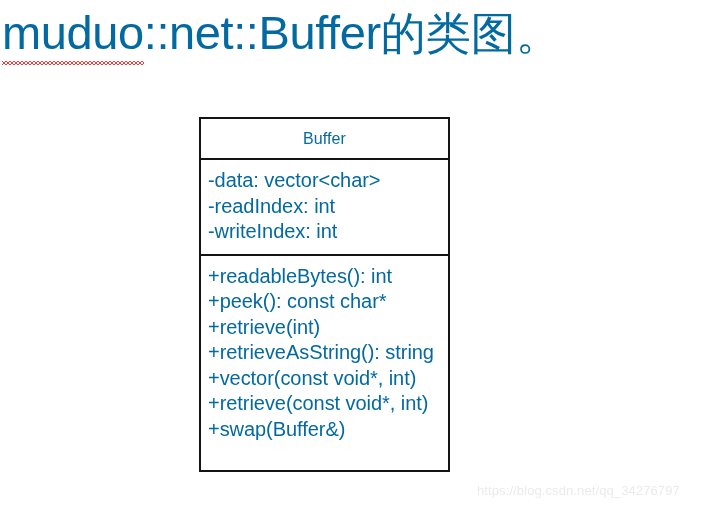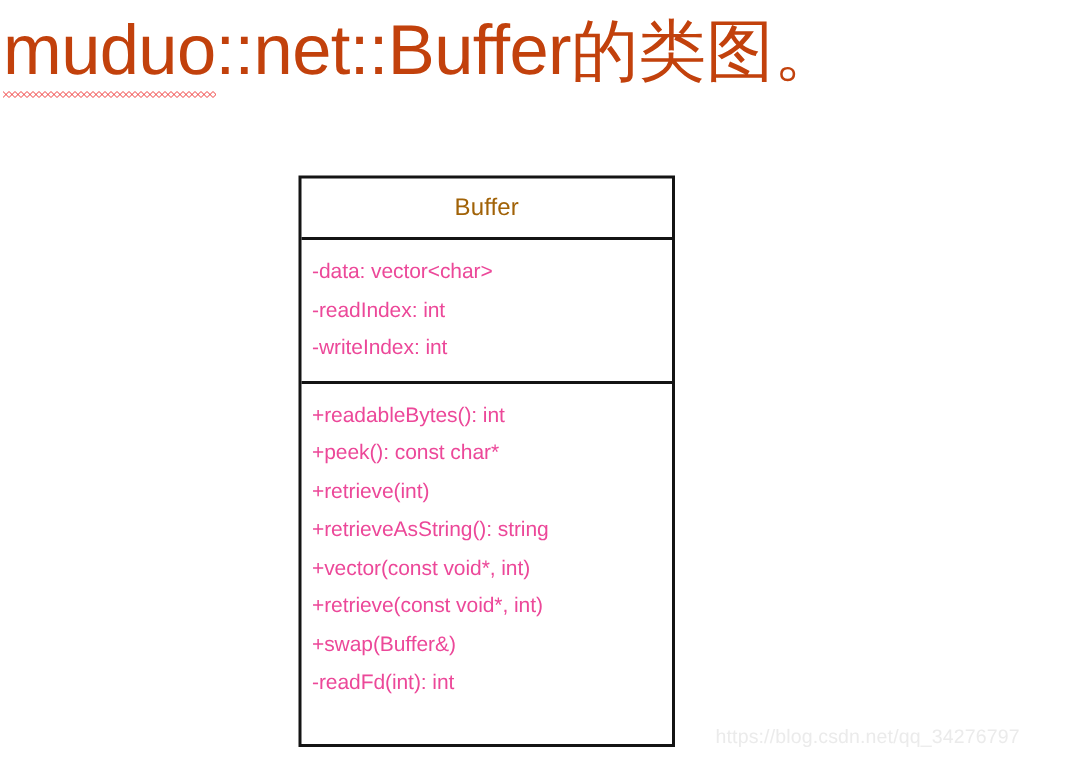--- a/index.html
+++ b/index.html
@@ -18,21 +18,21 @@
 
   
   #slide-title {
     position: absolute;
     left: 2px;
     top: 4px;
     width: 720px;
     height: 62px;
     white-space: nowrap;
     line-height: 58px;
-    color: #c2410c;
+    color: #0369a1;
   }
   #slide-title .latin {
     font-family: "Liberation Sans", sans-serif;
     font-size: 47px;
     letter-spacing: -0.4px;
     position: relative;
   }
   
   #slide-title .misspelled {
     position: relative;
@@ -73,33 +73,33 @@
     border-top: 2px solid #141414;
   }
   #uml-header {
     height: 39px;
     display: flex;
     align-items: center;
     justify-content: center;
   }
   #uml-header .uml-class-name {
     font-size: 16px;
-    color: #a16207;
+    color: #0369a1;
     letter-spacing: 0.1px;
   }
   #uml-attributes {
     padding: 8px 0 9px 7px;
   }
   #uml-operations {
     padding: 8px 0 28px 7px;
   }
   .uml-member {
-    font-size: 14px;
+    font-size: 20px;
     line-height: 25.5px;
-    color: #ec4899;
+    color: #0369a1;
     white-space: nowrap;
     letter-spacing: -0.05px;
   }
 
   
   #watermark {
     position: absolute;
     left: 477px;
     top: 483px;
     font-size: 13px;
@@ -130,18 +130,17 @@
   </div>
 
   <div class="uml-compartment" id="uml-operations">
     <div class="uml-member">+readableBytes(): int</div>
     <div class="uml-member">+peek(): const char*</div>
     <div class="uml-member">+retrieve(int)</div>
     <div class="uml-member">+retrieveAsString(): string</div>
     <div class="uml-member">+vector(const void*, int)</div>
     <div class="uml-member">+retrieve(const void*, int)</div>
     <div class="uml-member">+swap(Buffer&amp;)</div>
-    <div class="uml-member">-readFd(int): int</div>
   </div>
 
 </div>
 
 <div id="watermark">https://blog.csdn.net/qq_34276797</div>
 
 </body></html>

